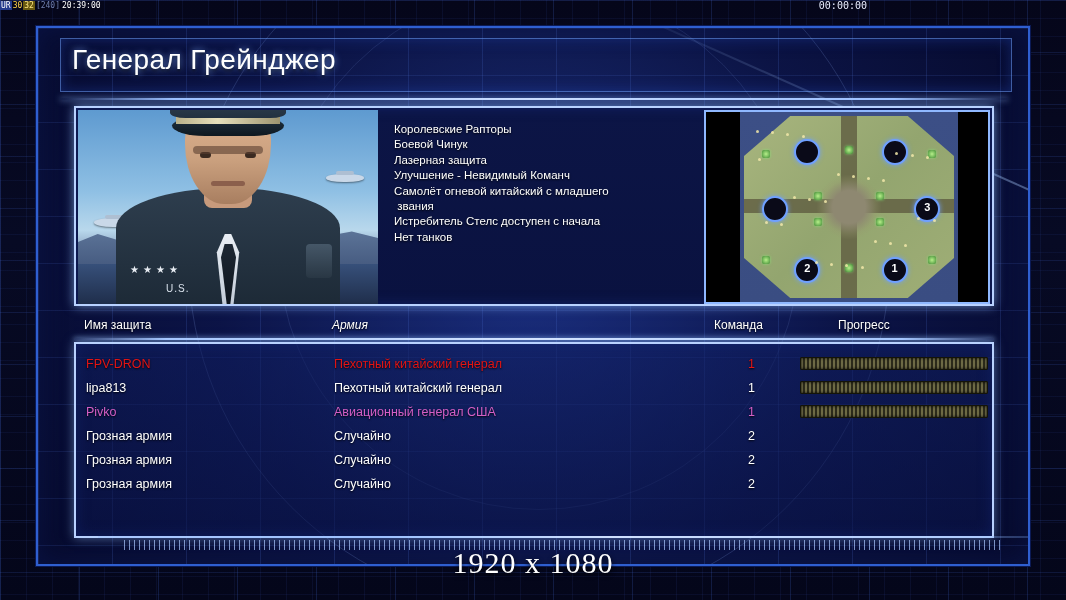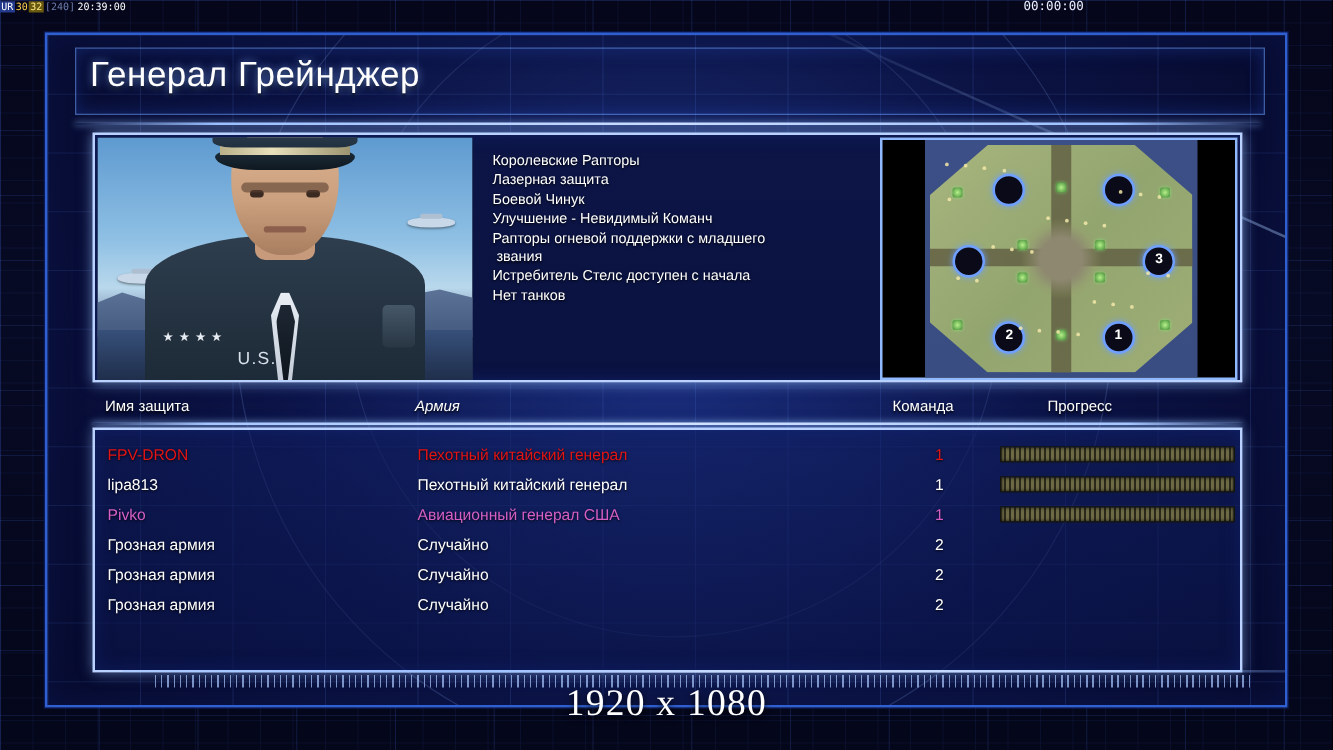--- a/index.html
+++ b/index.html
@@ -159,21 +159,21 @@
     background:#8b5f4c;border-radius:3px;}
   .p-capvis{position:absolute;left:50%;bottom:168px;width:112px;height:18px;margin-left:-56px;
     background:linear-gradient(180deg,#20303e,#0e1820);border-radius:50%/70% 70% 100% 100%;}
   .p-capband{position:absolute;left:50%;bottom:180px;width:104px;height:10px;margin-left:-52px;
     background:linear-gradient(90deg,#b9b089,#e7e0bb 40%,#9d9470);}
   .p-captop{position:absolute;left:50%;bottom:186px;width:116px;height:34px;margin-left:-58px;
     background:linear-gradient(180deg,#3a4c5d 0%,#223140 100%);
     border-radius:52% 52% 14% 14% / 70% 70% 16% 16%;}
   .p-stars{position:absolute;left:52px;bottom:30px;width:70px;height:10px;
     color:#e7ecf2;font-size:10px;letter-spacing:4px;}
-  .p-us{position:absolute;left:112px;bottom:10px;color:#d9e2ec;font-size:14px;letter-spacing:1px;}
+  .p-us{position:absolute;left:88px;bottom:10px;color:#d9e2ec;font-size:10px;letter-spacing:1px;}
   .p-shoulder{position:absolute;right:46px;bottom:26px;width:26px;height:34px;
     background:linear-gradient(180deg,#4b5d6e,#2a3845);border-radius:4px;opacity:.85;}
 
   
   #desc{
     position:absolute;left:318px;top:14px;width:300px;
     color:#ffffff;font-size:11.5px;line-height:15.4px;
     text-shadow:0 1px 2px rgba(0,0,0,.95);
   }
   #desc .line{white-space:pre;}
@@ -314,24 +314,24 @@
         <div class="p-capband"></div>
         <div class="p-captop"></div>
 
         <div class="p-stars">★★★★</div>
         <div class="p-us">U.S.</div>
         <div class="p-shoulder"></div>
       </div>
 
       <div id="desc">
         <div class="line">Королевские Рапторы</div>
+        <div class="line">Боевой Чинук</div>
         <div class="line">Лазерная защита</div>
-        <div class="line">Боевой Чинук</div>
         <div class="line">Улучшение - Невидимый Команч</div>
-        <div class="line">Рапторы огневой поддержки с младшего</div>
+        <div class="line">Самолёт огневой китайский с младшего</div>
         <div class="line"> звания</div>
         <div class="line">Истребитель Стелс доступен с начала</div>
         <div class="line">Нет танков</div>
       </div>
 
       <div id="map-frame">
         <div id="map-inner">
           <div id="map-land"></div>
           <div class="mroad" id="mrv"></div>
           <div class="mroad" id="mrh"></div>

